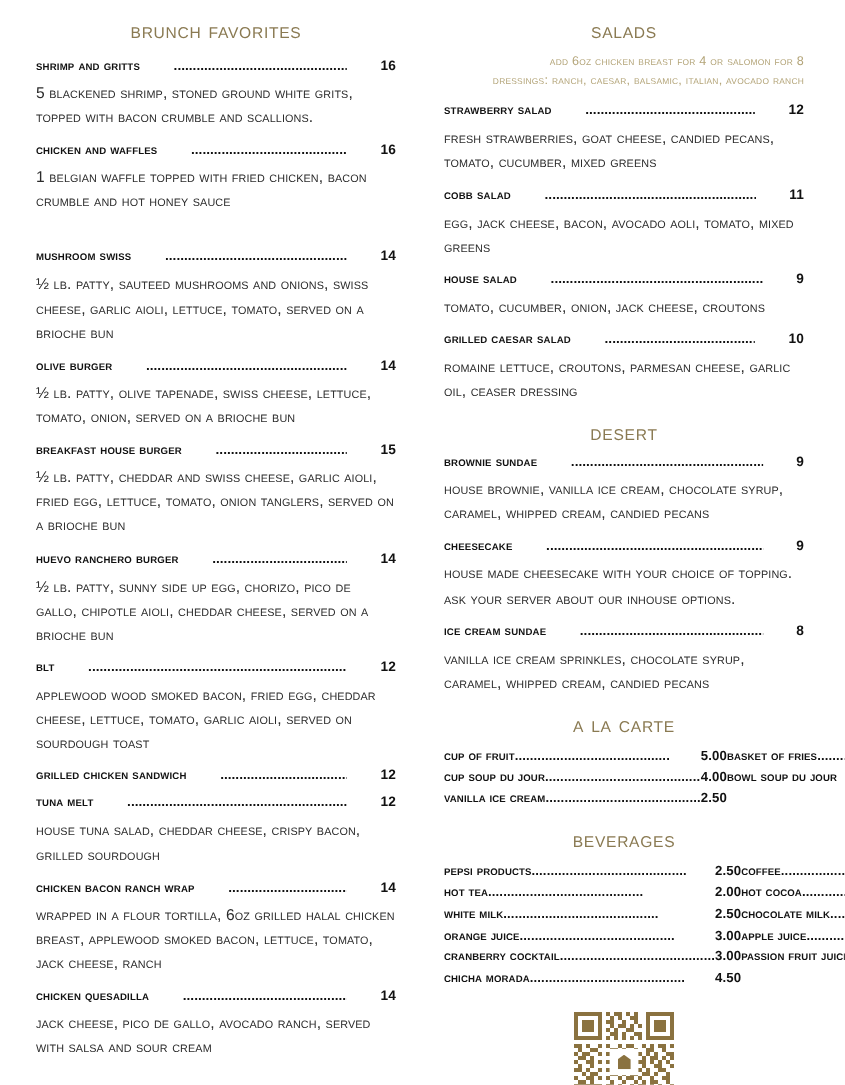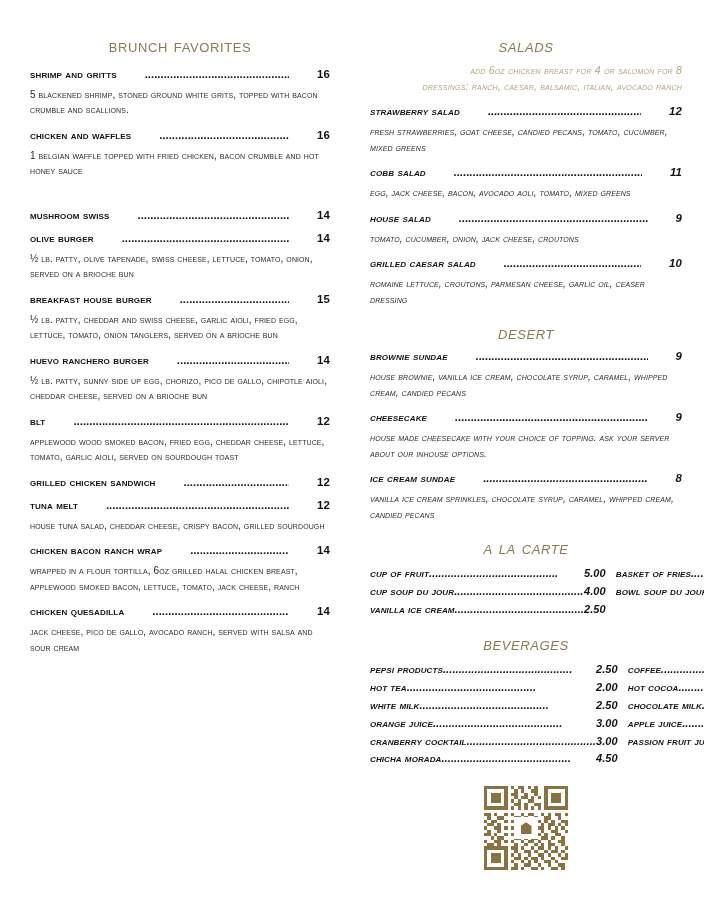--- a/index.html
+++ b/index.html
@@ -19,25 +19,23 @@
     position: relative;
     width: 704px;
     height: 904px;
     box-sizing: border-box;
     display: flex;
   }
   .col {
     box-sizing: border-box;
     width: 352px;
     padding: 14px 22px 0 30px;
-    margin-top: 19px;
   }
   .col.right {
-    padding: 14px 22px 0 18px;
-    font-style: italic;
+    padding: 14px 34px 0 18px;
   }
 
   
   .section-head {
     text-align: center;
     color: #8a7a52;
     font-variant: small-caps;
     text-transform: lowercase;
     font-size: 19px;
     letter-spacing: 0.6px;
@@ -88,30 +86,29 @@
   }
   .price {
     flex: 0 0 auto;
     white-space: nowrap;
     font-weight: bold;
   }
   .item-desc {
     margin-top: 7px;
     font-variant: small-caps;
     text-transform: lowercase;
-    font-size: 10px;
+    font-size: 13px;
     line-height: 1.55;
     color: #2b2b2b;
     letter-spacing: 0.1px;
   }
 
   
   .price-grid {
     display: flex;
-    gap: 10px;
     margin-top: 6px;
   }
   .price-grid .pg-col {
     flex: 1 1 50%;
   }
   .pg-row {
     display: flex;
     align-items: baseline;
     font-variant: small-caps;
     text-transform: lowercase;
@@ -198,20 +195,21 @@
     <div>
 
       <div class="gap-sm"></div>
 
       <div class="item">
         <div class="item-row">
           <span class="item-name">Mushroom Swiss</span>
           <span class="dots">..................................................................................................</span>
           <span class="price">14</span>
         </div>
+        <div class="item-desc">½ Lb. Patty, Sauteed Mushrooms and Onions, Swiss Cheese, Garlic Aioli, Lettuce, Tomato, Served On A Brioche Bun</div>
       </div>
 
       <div class="item">
         <div class="item-row">
           <span class="item-name">Olive Burger</span>
           <span class="dots">..................................................................................................</span>
           <span class="price">14</span>
         </div>
         <div class="item-desc">½ Lb. Patty, Olive Tapenade, Swiss Cheese, Lettuce, Tomato, Onion, Served on A Brioche Bun</div>
       </div>

